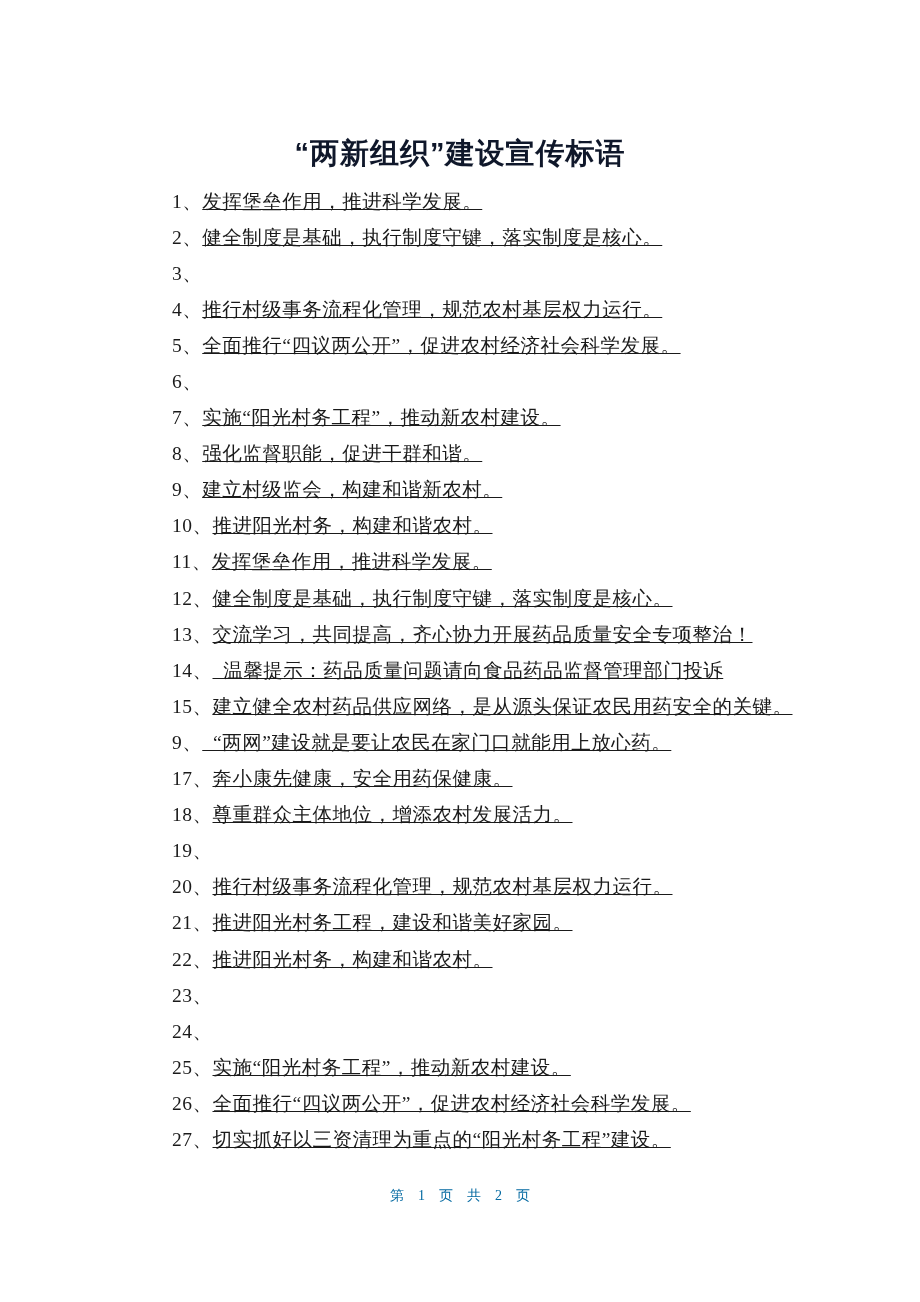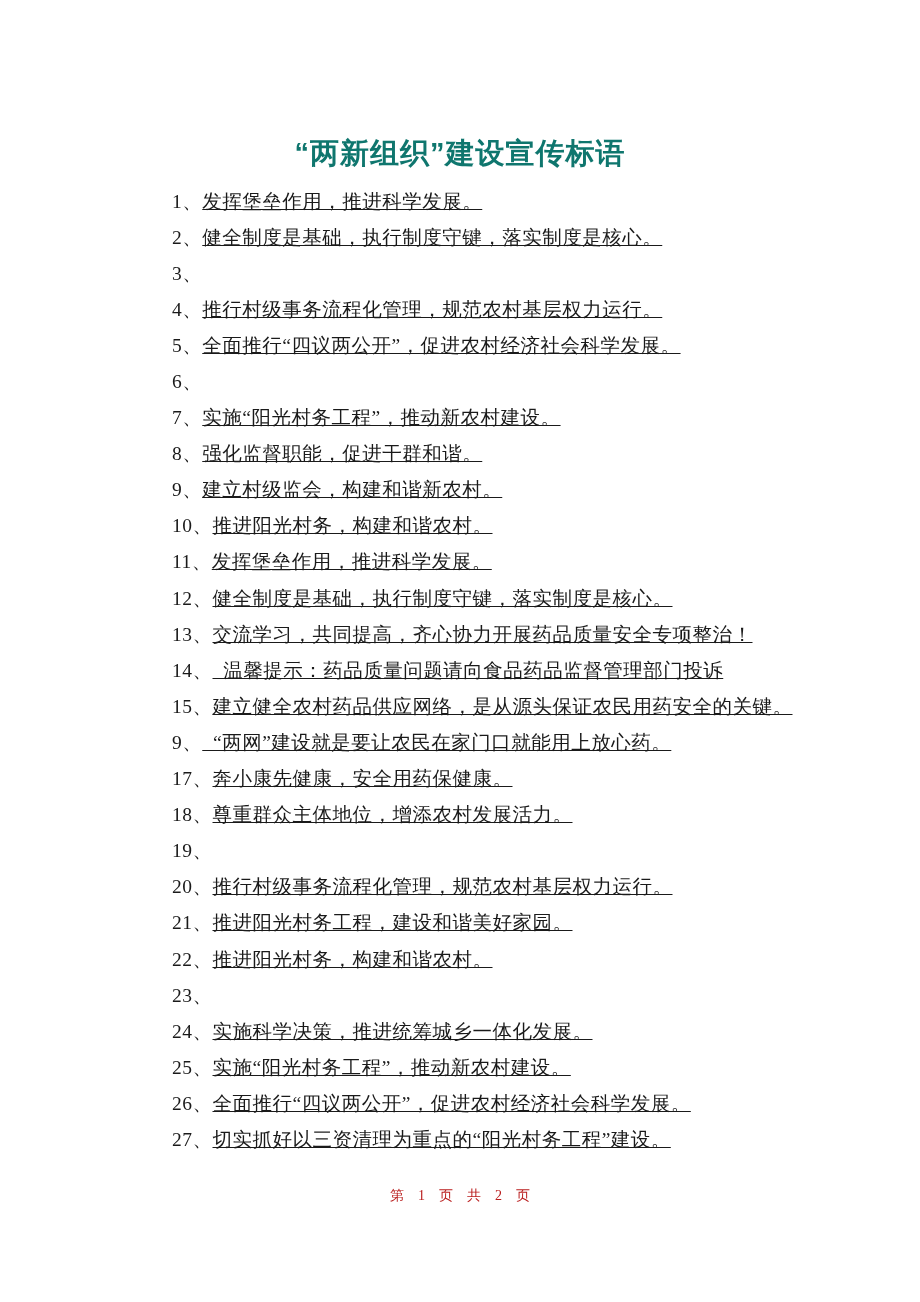--- a/index.html
+++ b/index.html
@@ -19,21 +19,21 @@
     position: absolute;
     top: 136px;
     left: 0;
     width: 100%;
     margin: 0;
     text-align: center;
     font-family: "Liberation Sans", sans-serif;
     font-weight: bold;
     font-size: 29px;
     line-height: 34px;
-    color: #0f766e;
+    color: #0f172a;
     letter-spacing: 1px;
   }
   .slogan-list {
     position: absolute;
     top: 183px;
     left: 172px;
     right: 110px;
   }
   .slogan {
     margin: 0;
@@ -54,21 +54,21 @@
   }
   .page-footer {
     position: absolute;
     top: 1186px;
     left: 0;
     width: 100%;
     text-align: center;
     font-family: "Liberation Serif", serif;
     font-size: 14px;
     line-height: 20px;
-    color: #b91c1c;
+    color: #0369a1;
   }
   .page-footer span {
     margin: 0 7px;
   }
 </style>
 </head>
 <body>
 
 <div class="page">
 
@@ -91,21 +91,21 @@
       <p class="slogan"><span class="num">14、</span><span class="txt">  温馨提示：药品质量问题请向食品药品监督管理部门投诉</span></p>
       <p class="slogan"><span class="num">15、</span><span class="txt">建立健全农村药品供应网络，是从源头保证农民用药安全的关键。</span></p>
       <p class="slogan"><span class="num">9、</span><span class="txt">  “两网”建设就是要让农民在家门口就能用上放心药。</span></p>
       <p class="slogan"><span class="num">17、</span><span class="txt">奔小康先健康，安全用药保健康。</span></p>
       <p class="slogan"><span class="num">18、</span><span class="txt">尊重群众主体地位，增添农村发展活力。</span></p>
       <p class="slogan"><span class="num">19、</span></p>
       <p class="slogan"><span class="num">20、</span><span class="txt">推行村级事务流程化管理，规范农村基层权力运行。</span></p>
       <p class="slogan"><span class="num">21、</span><span class="txt">推进阳光村务工程，建设和谐美好家园。</span></p>
       <p class="slogan"><span class="num">22、</span><span class="txt">推进阳光村务，构建和谐农村。</span></p>
       <p class="slogan"><span class="num">23、</span></p>
-      <p class="slogan"><span class="num">24、</span><span class="txt">实施科学决策，推进统筹城乡一体化发展。</span></p>
+      <p class="slogan"><span class="num">24、</span></p>
       <p class="slogan"><span class="num">25、</span><span class="txt">实施“阳光村务工程”，推动新农村建设。</span></p>
       <p class="slogan"><span class="num">26、</span><span class="txt">全面推行“四议两公开”，促进农村经济社会科学发展。</span></p>
       <p class="slogan"><span class="num">27、</span><span class="txt">切实抓好以三资清理为重点的“阳光村务工程”建设。</span></p>
     </div>
 
   <div class="page-footer">
     <span>第</span><span>1</span><span>页</span><span>共</span><span>2</span><span>页</span>
   </div>
 
 </div>

